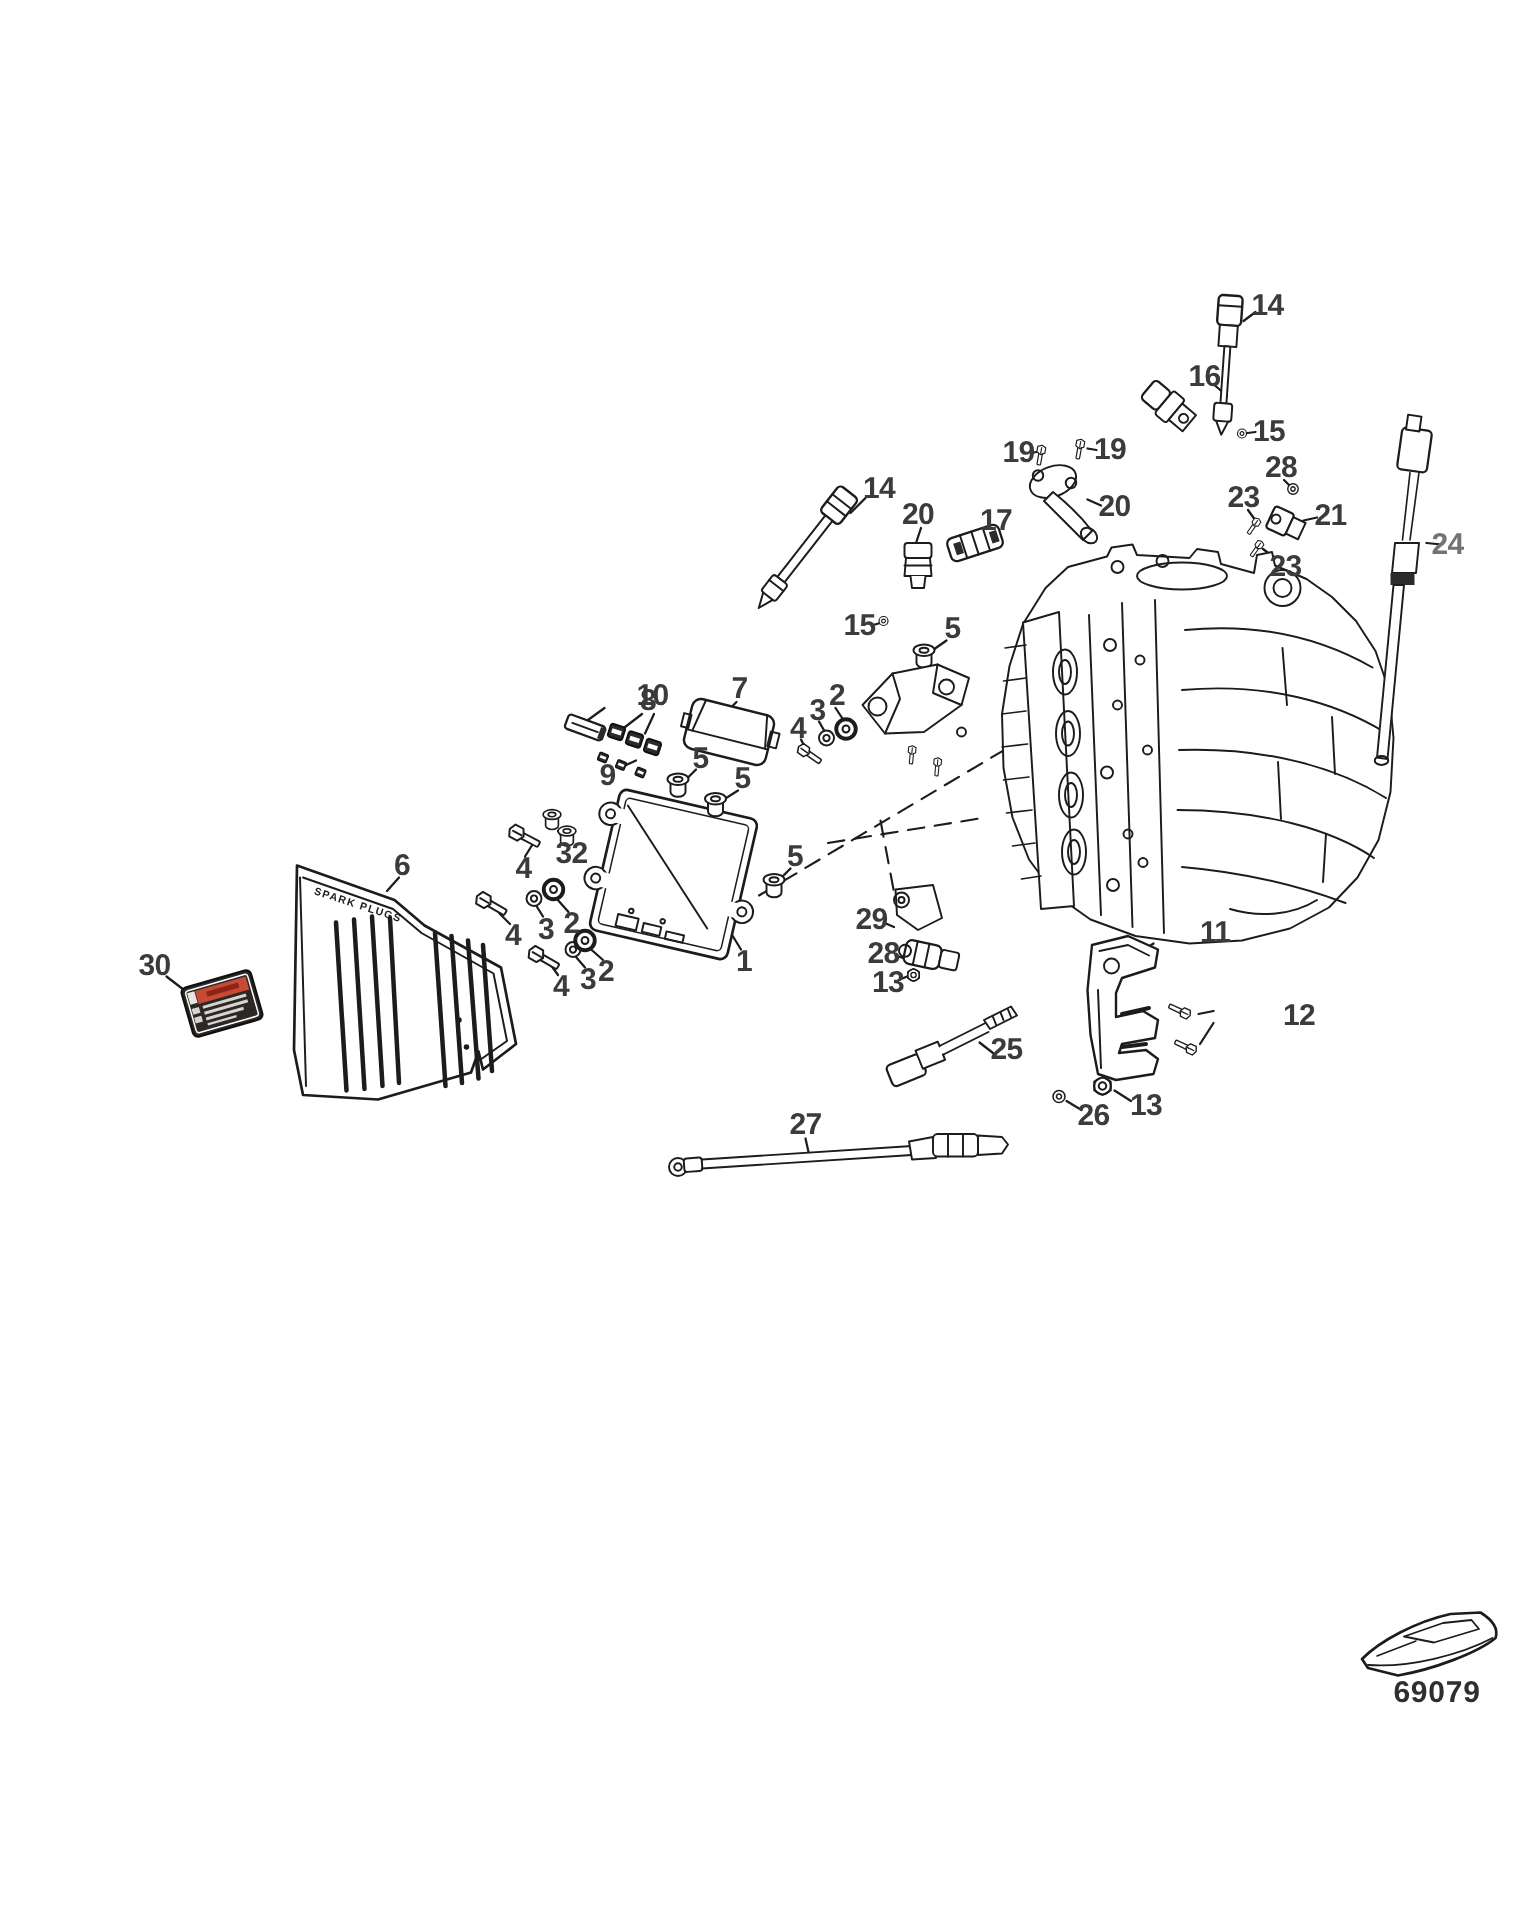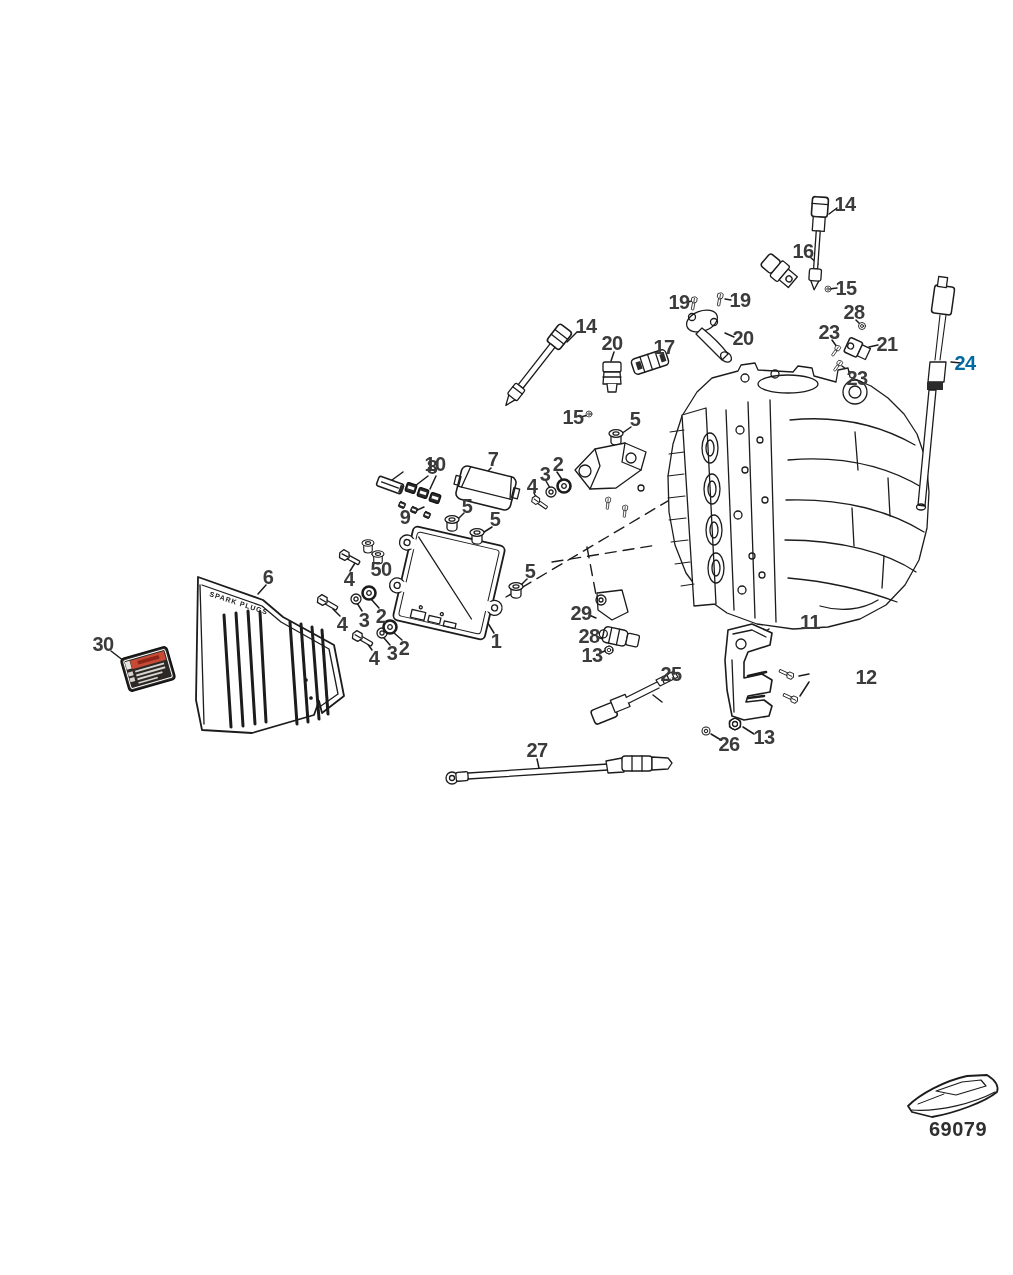--- a/index.html
+++ b/index.html
@@ -399,21 +399,21 @@
   </g>
 
 </svg>
 
 <div style="position:absolute;left:0;top:0;width:100%;height:100%;">
       <div class="callout" style="left: 496px; top: 641px; color: rgb(59, 59, 59);">1</div>
       <div class="callout" style="left: 558px; top: 464px; color: rgb(59, 59, 59);">2</div>
       <div class="callout" style="left: 545px; top: 474px; color: rgb(59, 59, 59);">3</div>
       <div class="callout" style="left: 532px; top: 486px; color: rgb(59, 59, 59);">4</div>
       <div class="callout" style="left: 349px; top: 579px; color: rgb(59, 59, 59);">4</div>
-      <div class="callout" style="left: 381px; top: 569px; color: rgb(59, 59, 59);">50</div>
+      <div class="callout" style="left: 381px; top: 569px; color: rgb(59, 59, 59);">32</div>
       <div class="callout" style="left: 364px; top: 620px; color: rgb(59, 59, 59);">3</div>
       <div class="callout" style="left: 381px; top: 616px; color: rgb(59, 59, 59);">2</div>
       <div class="callout" style="left: 342px; top: 624px; color: rgb(59, 59, 59);">4</div>
       <div class="callout" style="left: 374px; top: 658px; color: rgb(59, 59, 59);">4</div>
       <div class="callout" style="left: 392px; top: 653px; color: rgb(59, 59, 59);">3</div>
       <div class="callout" style="left: 404px; top: 648px; color: rgb(59, 59, 59);">2</div>
       <div class="callout" style="left: 467px; top: 506px; color: rgb(59, 59, 59);">5</div>
       <div class="callout" style="left: 495px; top: 519px; color: rgb(59, 59, 59);">5</div>
       <div class="callout" style="left: 530px; top: 571px; color: rgb(59, 59, 59);">5</div>
       <div class="callout" style="left: 635px; top: 419px; color: rgb(59, 59, 59);">5</div>
@@ -433,22 +433,22 @@
       <div class="callout" style="left: 803px; top: 251px; color: rgb(59, 59, 59);">16</div>
       <div class="callout" style="left: 664px; top: 347px; color: rgb(59, 59, 59);">17</div>
       <div class="callout" style="left: 743px; top: 338px; color: rgb(59, 59, 59);">20</div>
       <div class="callout" style="left: 679px; top: 302px; color: rgb(59, 59, 59);">19</div>
       <div class="callout" style="left: 740px; top: 300px; color: rgb(59, 59, 59);">19</div>
       <div class="callout" style="left: 612px; top: 343px; color: rgb(59, 59, 59);">20</div>
       <div class="callout" style="left: 887px; top: 344px; color: rgb(59, 59, 59);">21</div>
       <div class="callout" style="left: 854px; top: 312px; color: rgb(59, 59, 59);">28</div>
       <div class="callout" style="left: 829px; top: 332px; color: rgb(59, 59, 59);">23</div>
       <div class="callout" style="left: 857px; top: 378px; color: rgb(59, 59, 59);">23</div>
-      <div class="callout" style="left: 965px; top: 363px; color: #0369a1;">24</div>
-      <div class="callout" style="left: 671px; top: 674px; color: rgb(59, 59, 59); text-align: right;">25</div>
+      <div class="callout" style="left: 965px; top: 363px; color: #737373;">24</div>
+      <div class="callout" style="left: 671px; top: 700px; color: rgb(59, 59, 59); text-align: right;">25</div>
       <div class="callout" style="left: 729px; top: 744px; color: rgb(59, 59, 59);">26</div>
       <div class="callout" style="left: 537px; top: 750px; color: rgb(59, 59, 59);">27</div>
       <div class="callout" style="left: 589px; top: 636px; color: rgb(59, 59, 59);">28</div>
       <div class="callout" style="left: 581px; top: 613px; color: rgb(59, 59, 59); text-align: right;">29</div>
       <div class="callout" style="left: 103px; top: 644px; color: rgb(59, 59, 59);">30</div>
     </div>
 
 <div class="figure-code" style="left:958px;top:1129px;">69079</div>
 
 </div>

